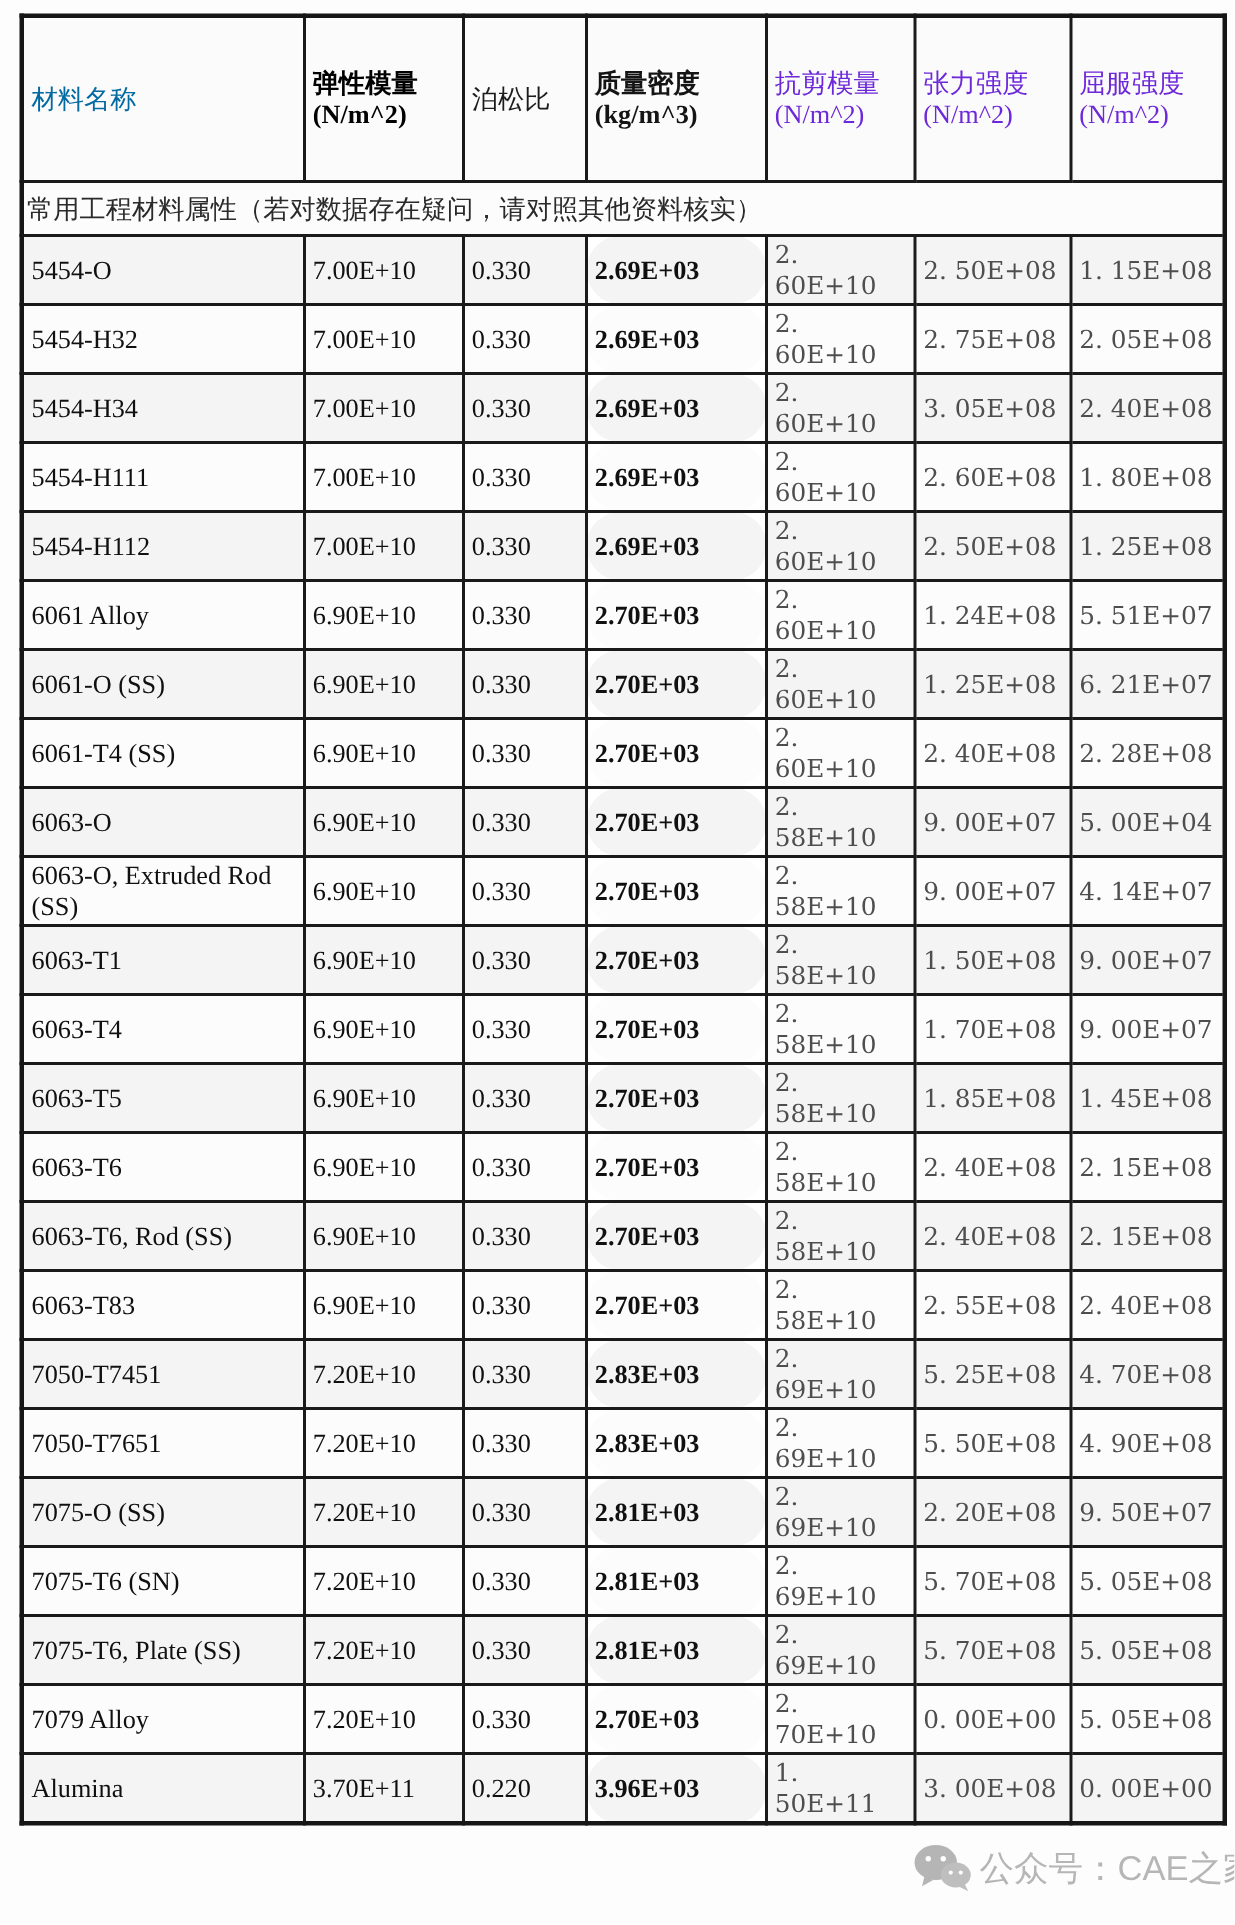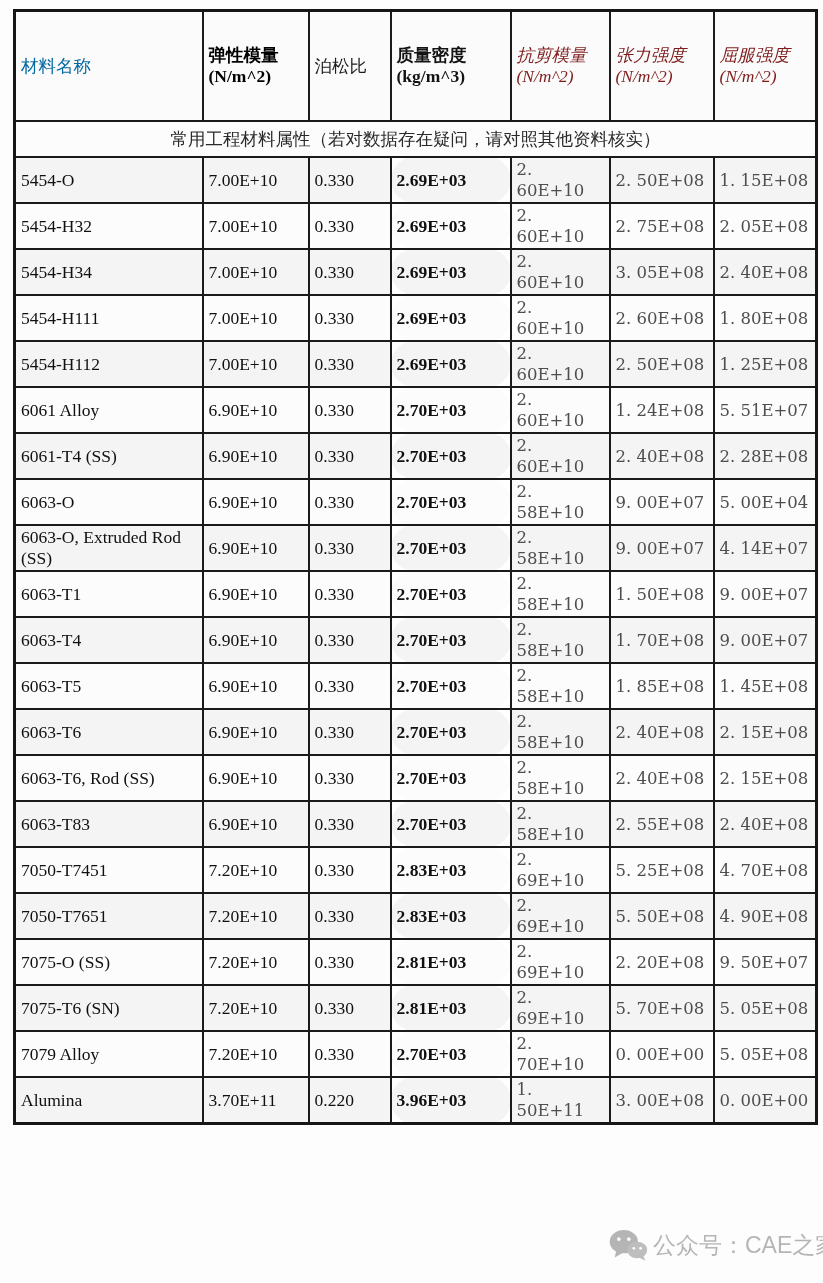--- a/index.html
+++ b/index.html
@@ -30,23 +30,23 @@
   thead th{
     height:106px;
     vertical-align:middle;
     text-align:left;
     background:#fbfbfb;
   }
   th.c0{font-weight:400;color:#0369a1;}
   th.c1{font-weight:700;color:#000000;}
   th.c2{font-weight:400;color:#1c1c1c;}
   th.c3{font-weight:700;color:#141414;}
-  th.c4,th.c5,th.c6{font-weight:500;color:#7f1d1d;font-style:italic;}
+  th.c4,th.c5,th.c6{font-weight:500;color:#6d28d9;}
   td.section-title{
-    height:28px;text-align:center;vertical-align:middle;
+    height:28px;text-align:left;vertical-align:middle;
     font-size:17.5px;color:#2a2a2a;background:#f7f7f7;
     padding:3px 2px;
   }
   tbody td{vertical-align:middle;height:21px;}
   tbody tr:nth-child(even) td{background:#f4f4f4;}
   tbody tr:nth-child(odd) td{background:#fcfcfc;}
   td.c0,td.c1,td.c2{color:#101010;}
   td.c3{color:#101010;font-weight:700;border-radius:23px;}
   td.c4,td.c5,td.c6{
     color:#4e4e4e;
@@ -159,20 +159,29 @@
         <tr>
           <td class="c0">6061 Alloy</td>
           <td class="c1">6.90E+10</td>
           <td class="c2">0.330</td>
           <td class="c3">2.70E+03</td>
           <td class="c4">2. 60E+10</td>
           <td class="c5">1. 24E+08</td>
           <td class="c6">5. 51E+07</td>
         </tr>
         <tr>
+          <td class="c0">6061-O (SS)</td>
+          <td class="c1">6.90E+10</td>
+          <td class="c2">0.330</td>
+          <td class="c3">2.70E+03</td>
+          <td class="c4">2. 60E+10</td>
+          <td class="c5">1. 25E+08</td>
+          <td class="c6">6. 21E+07</td>
+        </tr>
+        <tr>
           <td class="c0">6061-T4 (SS)</td>
           <td class="c1">6.90E+10</td>
           <td class="c2">0.330</td>
           <td class="c3">2.70E+03</td>
           <td class="c4">2. 60E+10</td>
           <td class="c5">2. 40E+08</td>
           <td class="c6">2. 28E+08</td>
         </tr>
         <tr>
           <td class="c0">6063-O</td>
@@ -268,20 +277,29 @@
           <td class="c0">7075-O (SS)</td>
           <td class="c1">7.20E+10</td>
           <td class="c2">0.330</td>
           <td class="c3">2.81E+03</td>
           <td class="c4">2. 69E+10</td>
           <td class="c5">2. 20E+08</td>
           <td class="c6">9. 50E+07</td>
         </tr>
         <tr>
           <td class="c0">7075-T6 (SN)</td>
+          <td class="c1">7.20E+10</td>
+          <td class="c2">0.330</td>
+          <td class="c3">2.81E+03</td>
+          <td class="c4">2. 69E+10</td>
+          <td class="c5">5. 70E+08</td>
+          <td class="c6">5. 05E+08</td>
+        </tr>
+        <tr>
+          <td class="c0">7075-T6, Plate (SS)</td>
           <td class="c1">7.20E+10</td>
           <td class="c2">0.330</td>
           <td class="c3">2.81E+03</td>
           <td class="c4">2. 69E+10</td>
           <td class="c5">5. 70E+08</td>
           <td class="c6">5. 05E+08</td>
         </tr>
         <tr>
           <td class="c0">7079 Alloy</td>
           <td class="c1">7.20E+10</td>

